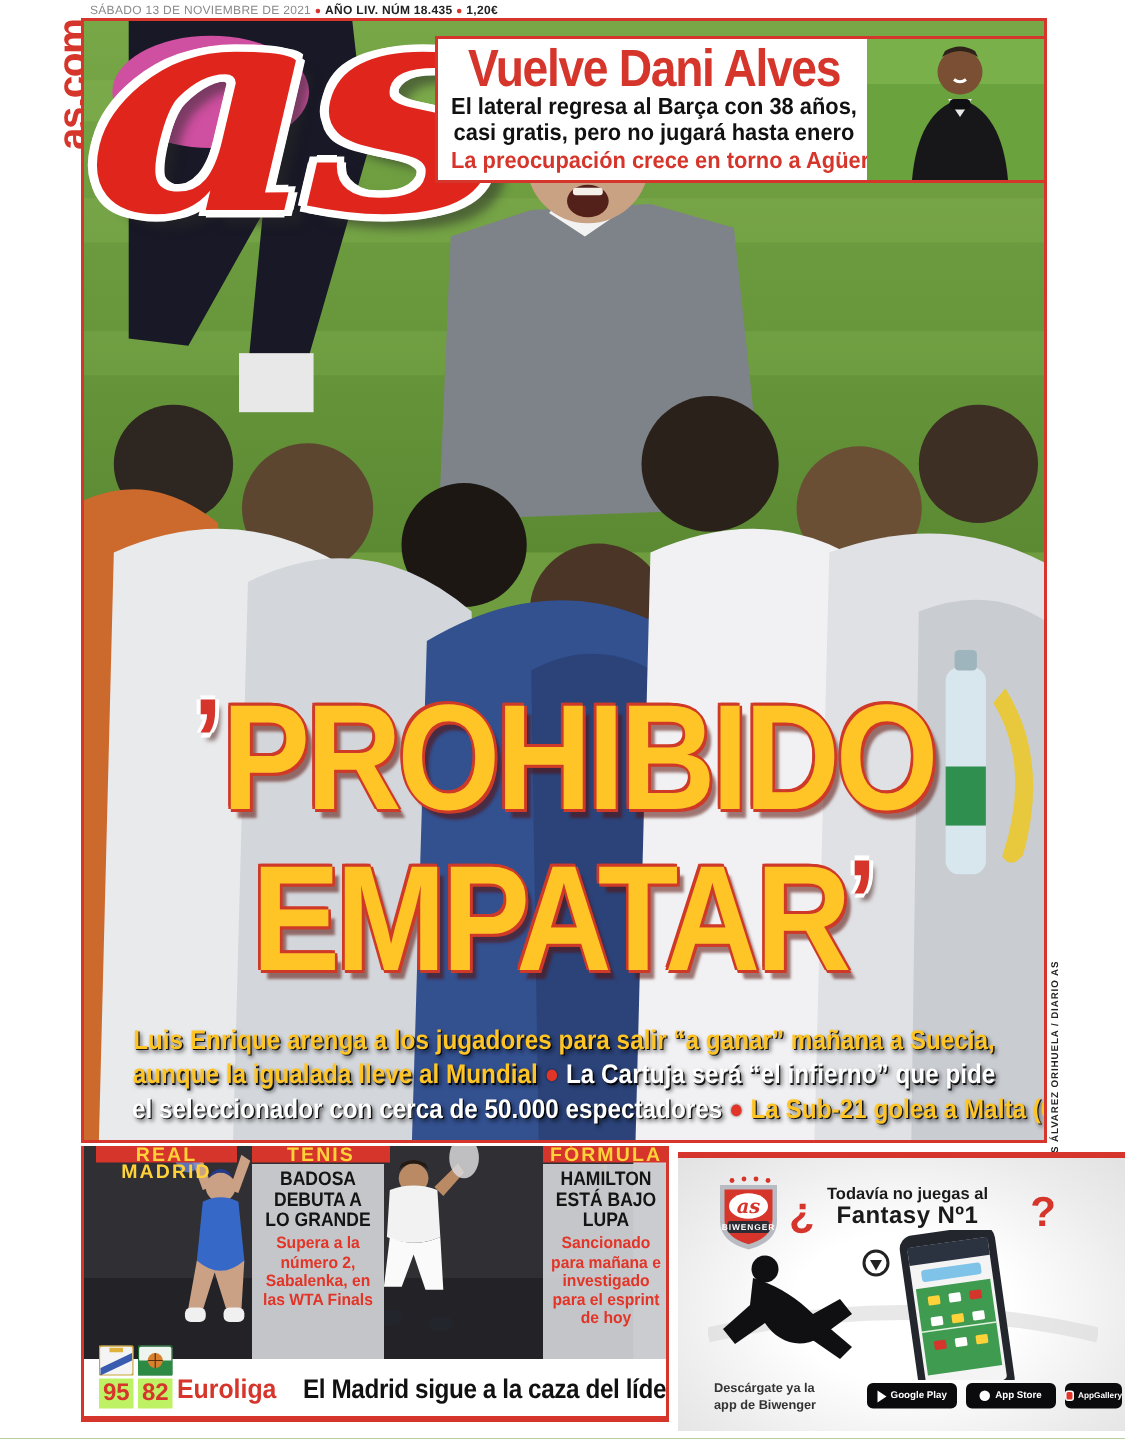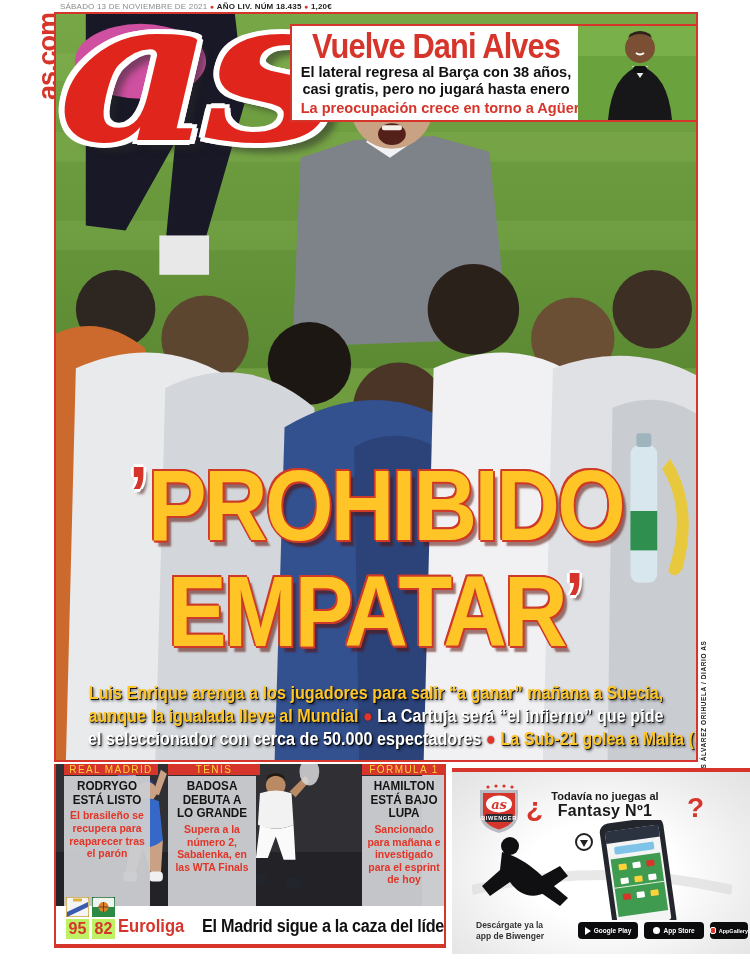--- a/index.html
+++ b/index.html
@@ -79,21 +79,21 @@
 
   
   .briefs{
     left:54px;top:764px;width:392px;height:184px;
     border-left:2px solid #d6352b;border-right:2px solid #d6352b;border-bottom:4px solid #d6352b;
     box-sizing:border-box;background:#1d1d20;overflow:hidden;
   }
   .briefs-bg{position:absolute;left:0;top:0;width:100%;height:100%;}
   .tab{
     position:absolute;top:0;height:11px;background:#d6352b;color:#ffd23a;
-    font-size:10px;font-weight:400;letter-spacing:1.4px;text-align:center;line-height:11px;
+    font-size:13px;font-weight:700;letter-spacing:1.4px;text-align:center;line-height:11px;
   }
   .brief-box{
     position:absolute;top:12px;height:130px;background:rgba(203,204,207,.96);
     text-align:center;padding:3px 2px;box-sizing:border-box;
   }
   .brief-title{font-size:13px;font-weight:900;color:#141414;line-height:1.05;transform:scaleX(.9);transform-origin:center;}
   .brief-body{margin-top:3px;font-size:11px;font-weight:800;color:#e23427;line-height:1.15;transform:scaleX(.95);transform-origin:center;}
 
   
   .basket-strip{position:absolute;left:0;top:142px;width:100%;height:38px;background:#fff;}
@@ -253,24 +253,20 @@
     <path d="M206,62 L202,96 L214,96 L222,74 L230,98 L242,98 L240,62 Q222,70 206,62 Z" fill="#fafafa"></path>
     <rect x="198" y="112" width="16" height="10" rx="4" fill="#23252c"></rect>
     <rect x="232" y="116" width="16" height="10" rx="4" fill="#23252c"></rect>
     <rect x="370" y="0" width="22" height="184" fill="#cfd0d3"></rect>
   </svg>
 
   <div class="tab" style="left:8px;width:94px;">REAL MADRID</div>
   <div class="tab" style="left:112px;width:92px;">TENIS</div>
   <div class="tab" style="left:306px;width:84px;">FÓRMULA 1</div>
 
-  <div class="brief-box" style="left:8px;width:86px;">
-    <div class="brief-title">RODRYGO ESTÁ LISTO</div>
-    <div class="brief-body">El brasileño se recupera para reaparecer tras el parón</div>
-  </div>
   <div class="brief-box" style="left:112px;width:88px;">
     <div class="brief-title">BADOSA DEBUTA A LO GRANDE</div>
     <div class="brief-body">Supera a la número 2, Sabalenka, en las WTA Finals</div>
   </div>
   <div class="brief-box" style="left:306px;width:84px;">
     <div class="brief-title">HAMILTON ESTÁ BAJO LUPA</div>
     <div class="brief-body">Sancionado para mañana e investigado para el esprint de hoy</div>
   </div>
 
   <div class="basket-strip">

